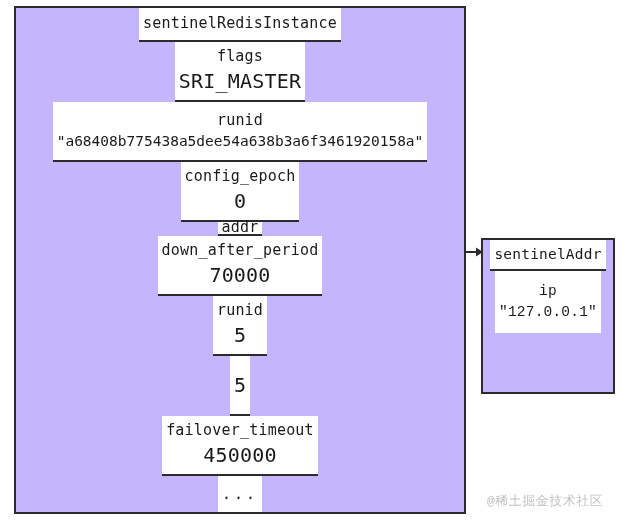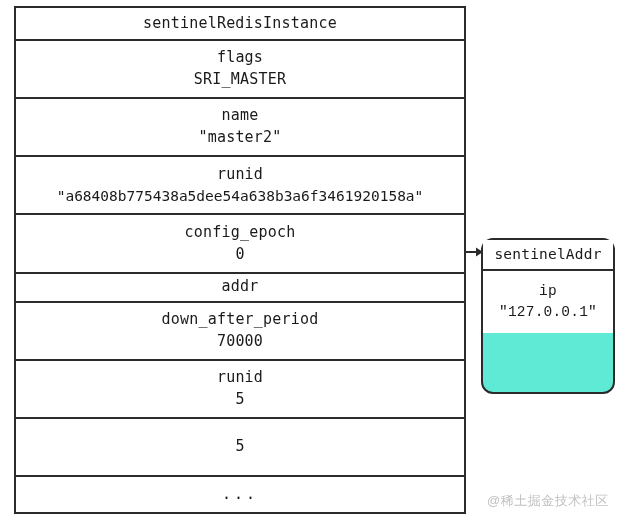--- a/index.html
+++ b/index.html
@@ -21,40 +21,40 @@
     inset: 0;
     width: 627px;
     height: 529px;
   }
 
   
   .struct {
     position: absolute;
     box-sizing: border-box;
     border: 2px solid #2b2b2b;
-    background: #5eead4;
+    background: #c4b5fd;
+    align-items: center;
   }
 
   #struct-main {
     left: 14px;
     top: 6px;
     width: 452px;
     height: 508px;
     display: flex;
     flex-direction: column;
   }
 
   #struct-addr {
     left: 481px;
     top: 238px;
     width: 134px;
     height: 156px;
     display: flex;
     flex-direction: column;
-    border-radius: 12px;
   }
 
   .row {
     box-sizing: border-box;
     border-bottom: 2px solid #2b2b2b;
     display: flex;
     flex-direction: column;
     align-items: center;
     justify-content: center;
     text-align: center;
@@ -63,30 +63,30 @@
   }
   .row:last-child { border-bottom: none; }
 
   .row .field {
     font-size: 15px;
     line-height: 1.45;
     letter-spacing: 0.2px;
     white-space: nowrap;
   }
   .row .value {
-    font-size: 15px;
+    font-size: 20px;
     line-height: 1.45;
     letter-spacing: 0.2px;
     white-space: nowrap;
   }
 
   
   #struct-main .row.header  { height: 34px; }
   #struct-main .row.two     { height: 60px; }
-  #struct-main .row.one     { height: 30px; }
+  #struct-main .row.one     { height: 14px; }
   #struct-main .row.ellipsis{ height: 36px; }
 
   #struct-main .row.runid .value { font-size: 14.5px; letter-spacing: 0; }
 
   
   #struct-addr .row.header { height: 31px; }
   #struct-addr .row.two    { height: 62px; font-family: Liberation Mono, monospace; }
 
   #struct-addr .row .field,
   #struct-addr .row .value { font-size: 14.5px; }
@@ -104,21 +104,21 @@
     top: 246px;
     width: 18px;
     height: 12px;
   }
 
   
   #watermark {
     position: absolute;
     left: 487px;
     top: 492px;
-    font-family: Liberation Sans, sans-serif;
+    font-family: Liberation Mono, monospace;
     font-size: 13px;
     color: #c2c2c2;
     white-space: nowrap;
     letter-spacing: 0.5px;
   }
 </style>
 </head>
 <body>
 
 <div id="canvas">
@@ -127,24 +127,20 @@
 
     <div class="row header">
       <span class="field">sentinelRedisInstance</span>
     </div>
 
     <div class="row two">
       <span class="field">flags</span>
       <span class="value">SRI_MASTER</span>
     </div>
 
-    <div class="row two">
-      <span class="field">name</span>
-      <span class="value">"master2"</span>
-    </div>
 
     <div class="row two runid">
       <span class="field">runid</span>
       <span class="value">"a68408b775438a5dee54a638b3a6f3461920158a"</span>
     </div>
 
     <div class="row two">
       <span class="field">config_epoch</span>
       <span class="value">0</span>
     </div>
@@ -160,20 +156,24 @@
 
     <div class="row two">
       <span class="field">runid</span>
       <span class="value">5</span>
     </div>
 
     <div class="row two">
       <span class="value">5</span>
     </div>
 
+    <div class="row two">
+      <span class="field">failover_timeout</span>
+      <span class="value">450000</span>
+    </div>
 
     <div class="row ellipsis">
       <span class="ellipsis-dots">...</span>
     </div>
 
   </div>
 
   <svg id="connector" viewBox="0 0 18 12">
     <line x1="0" y1="6" x2="11" y2="6" stroke="#2b2b2b" stroke-width="2"></line>
     <polygon points="10,1.5 17,6 10,10.5" fill="#2b2b2b"></polygon>

